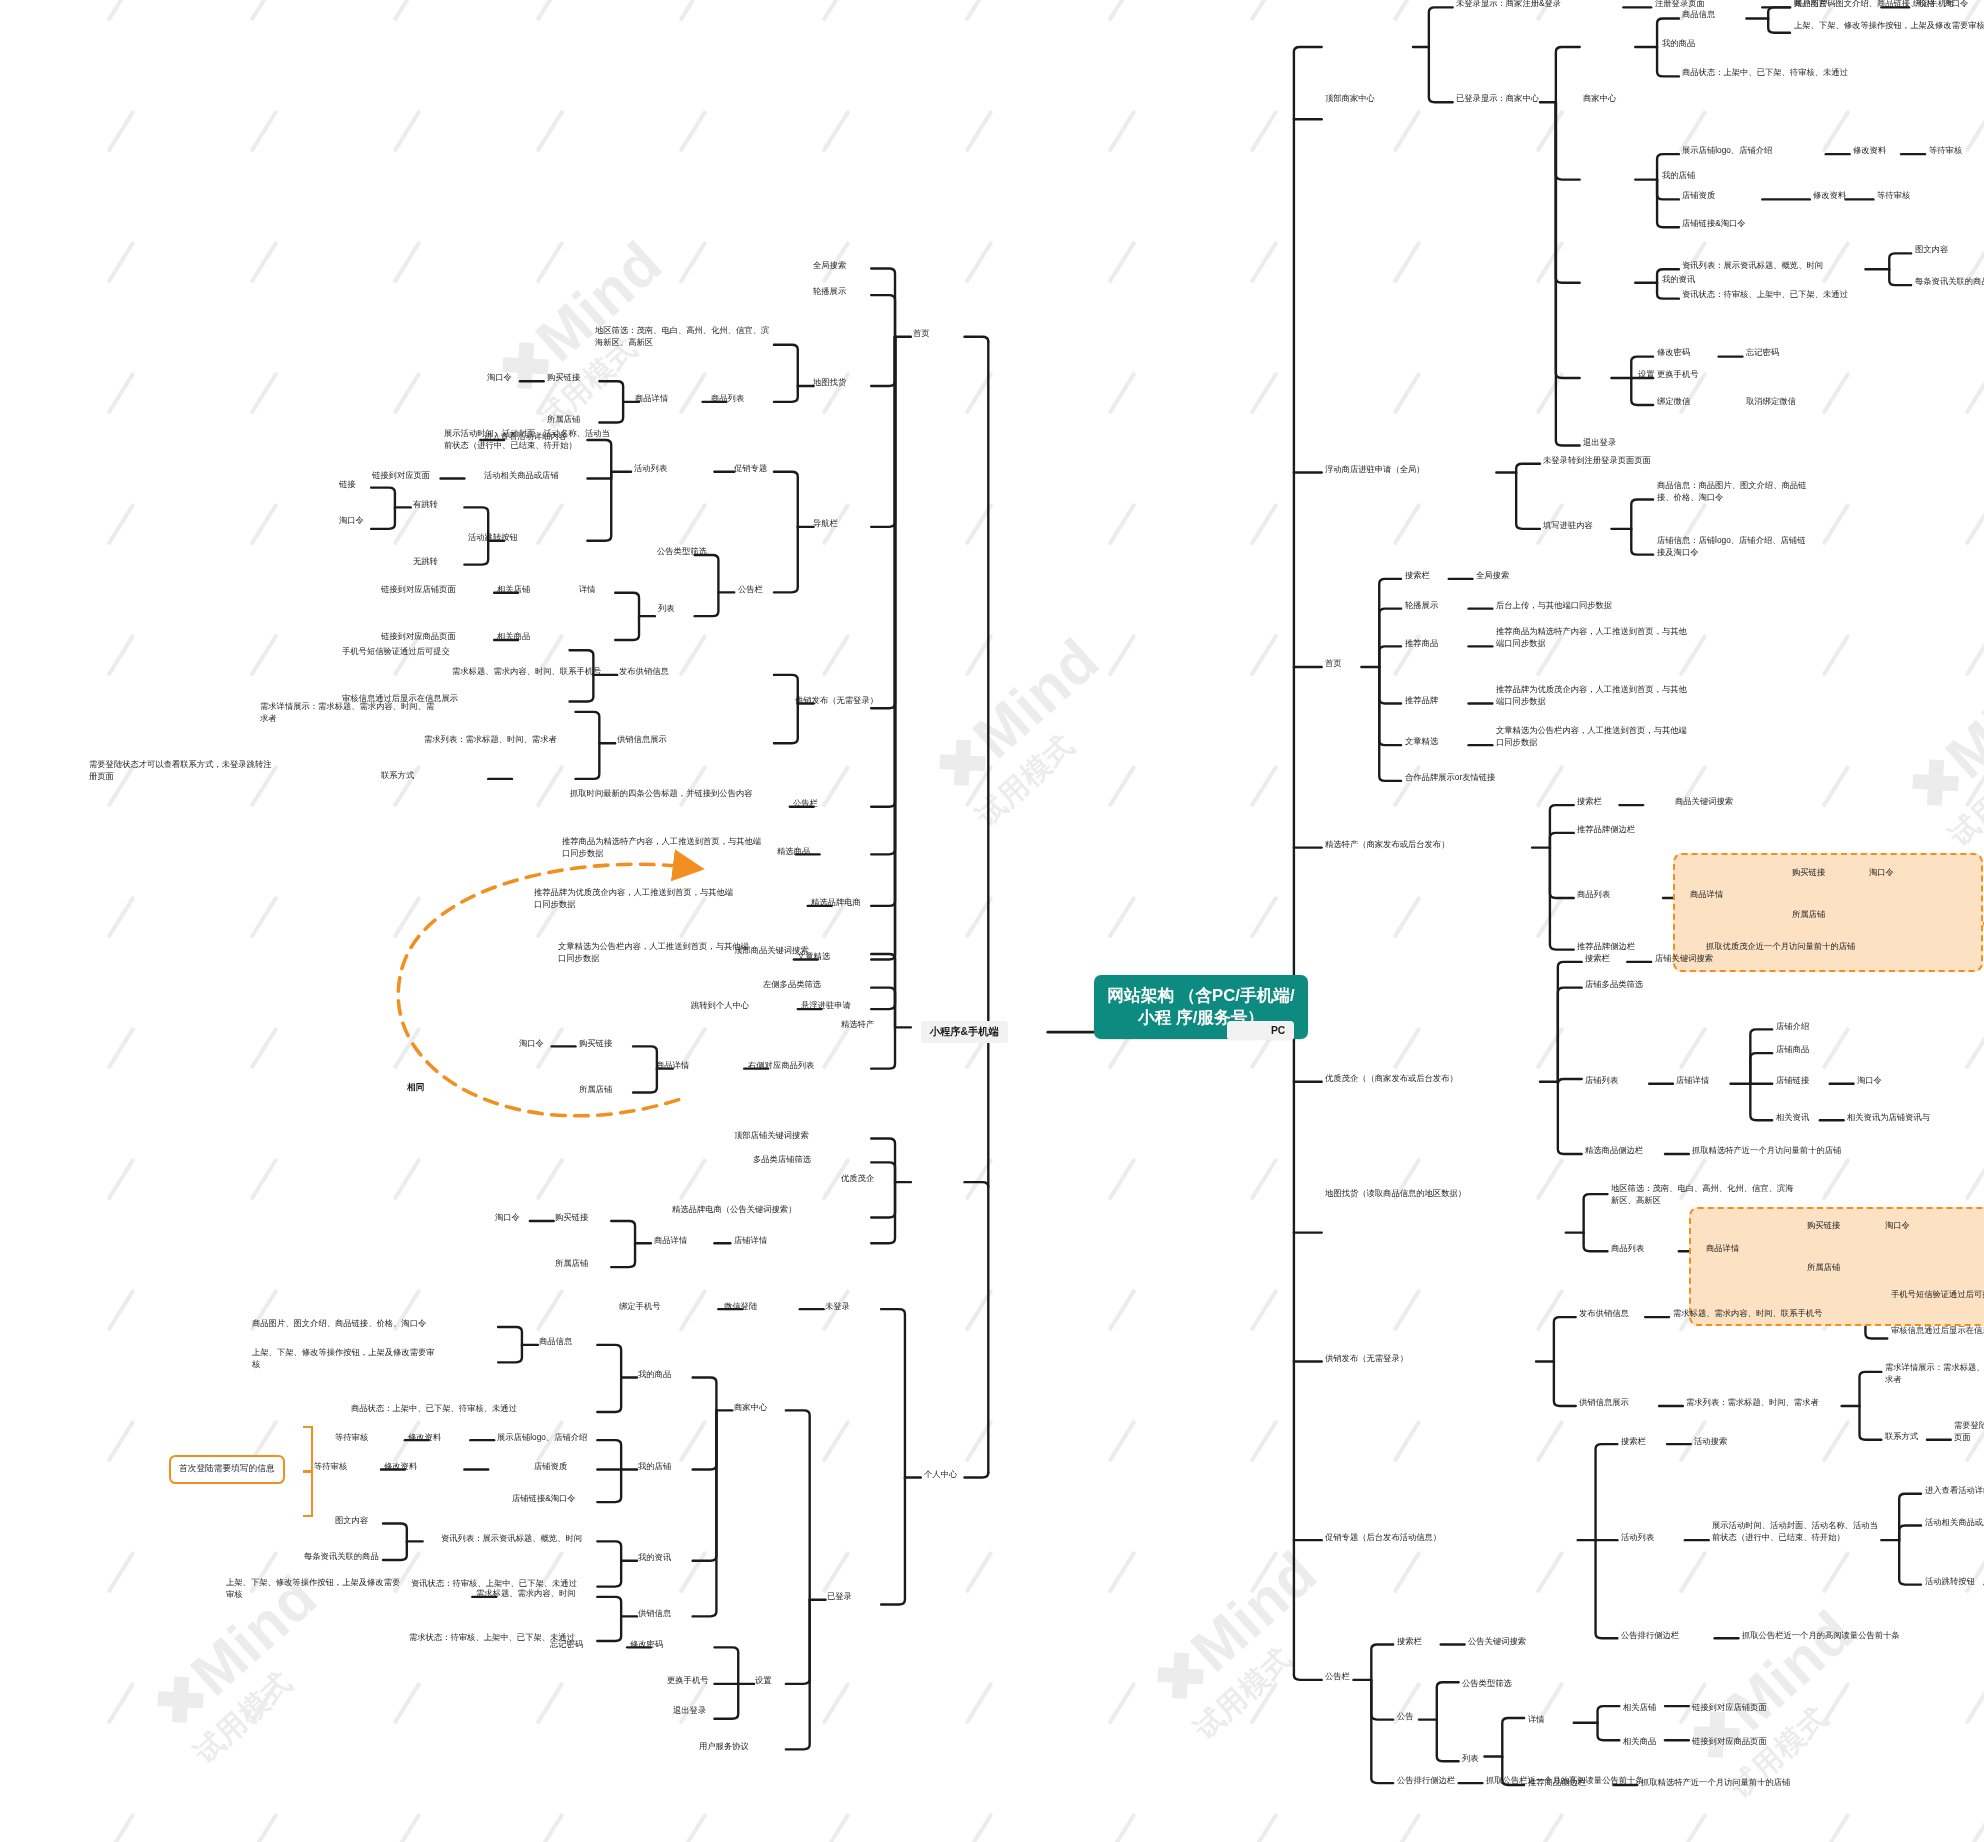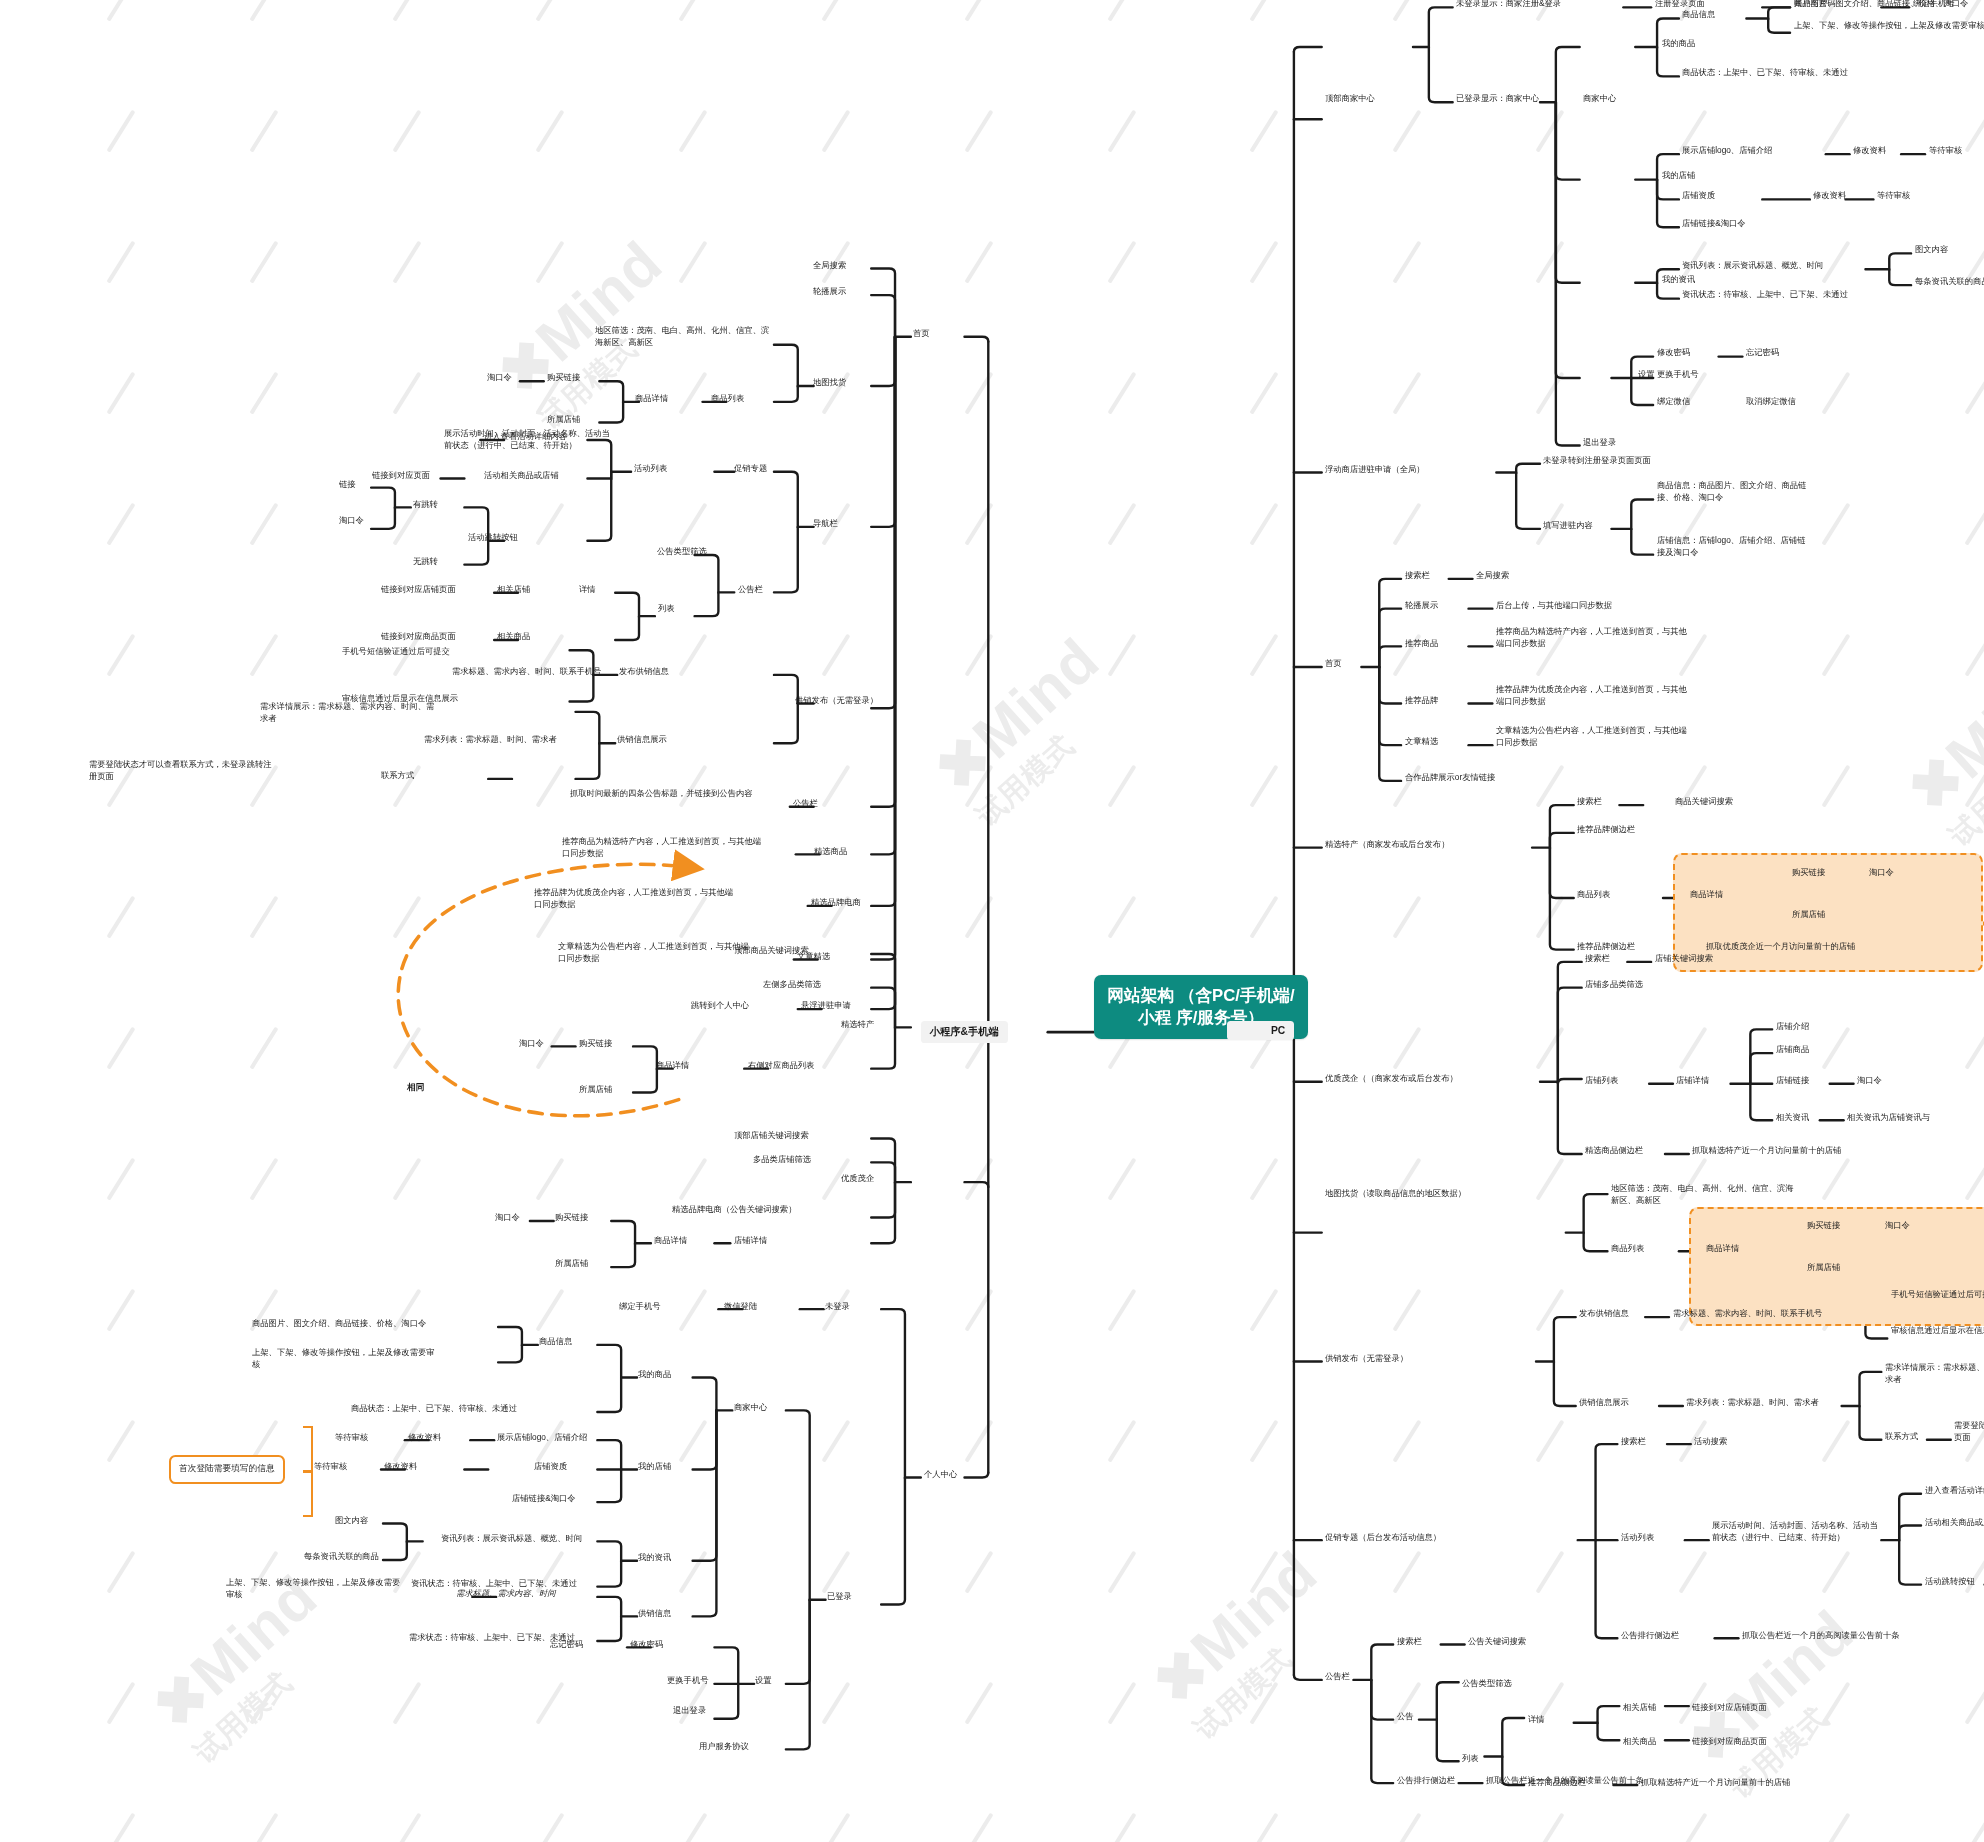--- a/index.html
+++ b/index.html
@@ -848,21 +848,21 @@
   <div class="node l" style="left:342px; top:646px;">手机号短信验证通过后可提交</div>
   <div class="node l" style="left:342px; top:693px;">审核信息通过后显示在信息展示</div>
   <div class="node l" style="left:617px; top:734px;">供销信息展示</div>
   <div class="node l" style="left:424px; top:734px;">需求列表：需求标题、时间、需求者</div>
   <div class="node l" style="left:260px; top:701px; width:175px;">需求详情展示：需求标题、需求内容、时间、需求者</div>
   <div class="node l" style="left:381px; top:770px;">联系方式</div>
   <div class="node l" style="left:89px; top:759px; width:187px;">需要登陆状态才可以查看联系方式，未登录跳转注册页面</div>
 
   <div class="node l" style="left:793px; top:798px;">公告栏</div>
   <div class="node l" style="left:570px; top:788px; width:195px;">抓取时间最新的四条公告标题，并链接到公告内容</div>
-  <div class="node l" style="left:814px; top:846px;">精选商品</div>
+  <div class="node l" style="left:777px; top:846px;">精选商品</div>
   <div class="node l" style="left:562px; top:836px; width:202px;">推荐商品为精选特产内容，人工推送到首页，与其他端口同步数据</div>
   <div class="node l" style="left:811px; top:897px;">精选品牌电商</div>
   <div class="node l" style="left:534px; top:887px; width:206px;">推荐品牌为优质茂企内容，人工推送到首页，与其他端口同步数据</div>
   <div class="node l" style="left:797px; top:951px;">文章精选</div>
   <div class="node l" style="left:558px; top:941px; width:198px;">文章精选为公告栏内容，人工推送到首页，与其他端口同步数据</div>
   <div class="node l" style="left:801px; top:1000px;">悬浮进驻申请</div>
   <div class="node l" style="left:691px; top:1000px;">跳转到个人中心</div>
 
   <div class="node l" style="left:841px; top:1019px;">精选特产</div>
   <div class="node l" style="left:734px; top:945px;">顶部商品关键词搜索</div>
@@ -913,21 +913,21 @@
   </div>
   <div class="callout" style="left:169px; top:1455px;">首次登陆需要填写的信息</div>
 
   <div class="node l" style="left:638px; top:1552px;">我的资讯</div>
   <div class="node l" style="left:441px; top:1533px;">资讯列表：展示资讯标题、概览、时间</div>
   <div class="node l" style="left:335px; top:1515px;">图文内容</div>
   <div class="node l" style="left:304px; top:1551px;">每条资讯关联的商品</div>
   <div class="node l" style="left:411px; top:1578px;">资讯状态：待审核、上架中、已下架、未通过</div>
 
   <div class="node l" style="left:638px; top:1608px;">供销信息</div>
-  <div class="node l" style="left:456px; top:1588px;font-style:italic;">需求标题、需求内容、时间</div>
+  <div class="node l" style="left:476px; top:1588px;">需求标题、需求内容、时间</div>
   <div class="node l" style="left:226px; top:1577px; width:179px;">上架、下架、修改等操作按钮，上架及修改需要审核</div>
   <div class="node l" style="left:409px; top:1632px;">需求状态：待审核、上架中、已下架、未通过</div>
 
   <div class="node l" style="left:755px; top:1675px;">设置</div>
   <div class="node l" style="left:630px; top:1639px;">修改密码</div>
   <div class="node l" style="left:550px; top:1639px;">忘记密码</div>
   <div class="node l" style="left:667px; top:1675px;">更换手机号</div>
   <div class="node l" style="left:673px; top:1705px;">退出登录</div>
   <div class="node l" style="left:699px; top:1741px;">用户服务协议</div>
 

